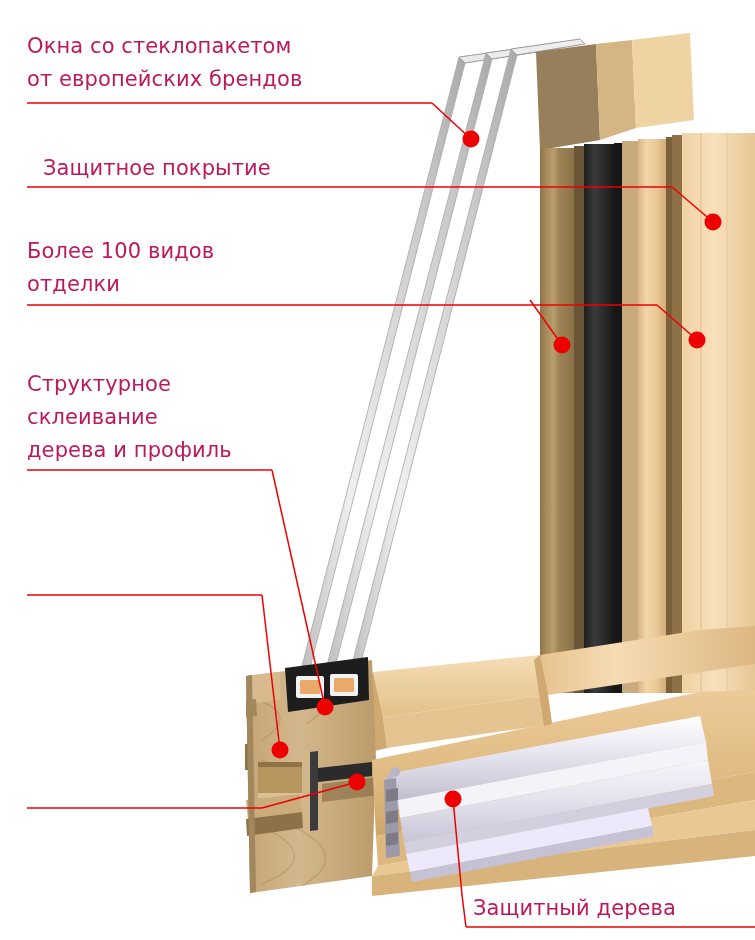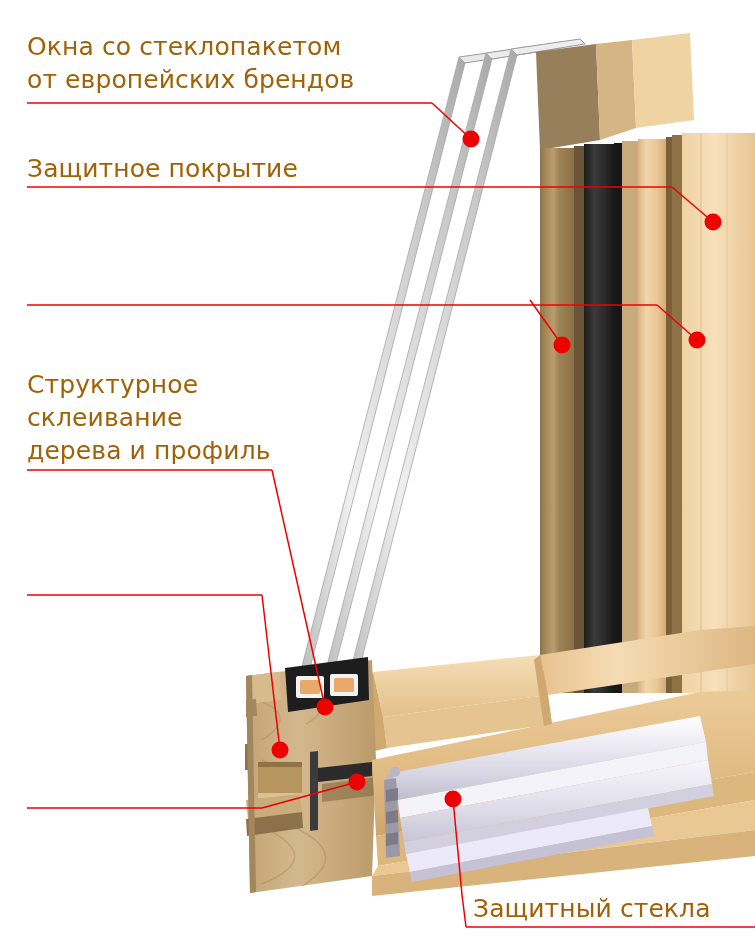--- a/index.html
+++ b/index.html
@@ -8,22 +8,22 @@
   body {
     width: 755px; height: 940px;
     position: relative; overflow: hidden;
     font-family: "DejaVu Sans", "Liberation Sans", sans-serif;
   }
   #stage { position: absolute; inset: 0; width: 755px; height: 940px; }
 
   
   .callout {
     position: absolute;
-    color: #a16207;
-    font-size: 25px;
+    color: #be185d;
+    font-size: 21px;
     line-height: 33px;
     font-weight: 400;
     white-space: pre-line;
     letter-spacing: 0.1px;
   }
 
   
   #overlay { position: absolute; left:0; top:0; width:755px; height:940px; }
 
   
@@ -255,19 +255,21 @@
         <circle cx="697" cy="340" r="8.5" fill="#ee0000"></circle>
         <circle cx="325" cy="707" r="8.5" fill="#ee0000"></circle>
         <circle cx="280" cy="750" r="8.5" fill="#ee0000"></circle>
         <circle cx="357" cy="782" r="8.5" fill="#ee0000"></circle>
         <circle cx="453" cy="799" r="8.5" fill="#ee0000"></circle>
       </g>
   </svg>
 
   <div class="callout" style="left: 27px; top: 30px;">Окна со стеклопакетом
 от европейских брендов</div>
-  <div class="callout" style="left: 27px; top: 152px;">Защитное покрытие</div>
+  <div class="callout" style="left: 43px; top: 152px;">Защитное покрытие</div>
+  <div class="callout" style="left: 27px; top: 235px;">Более 100 видов
+отделки</div>
   <div class="callout" style="left: 27px; top: 368px;">Структурное
 склеивание
 дерева и профиль</div>
-  <div class="callout" style="left: 473px; top: 892px;">Защитный стекла</div>
+  <div class="callout" style="left: 473px; top: 892px;">Защитный дерева</div>
 
 </div>
 
 </body></html>

